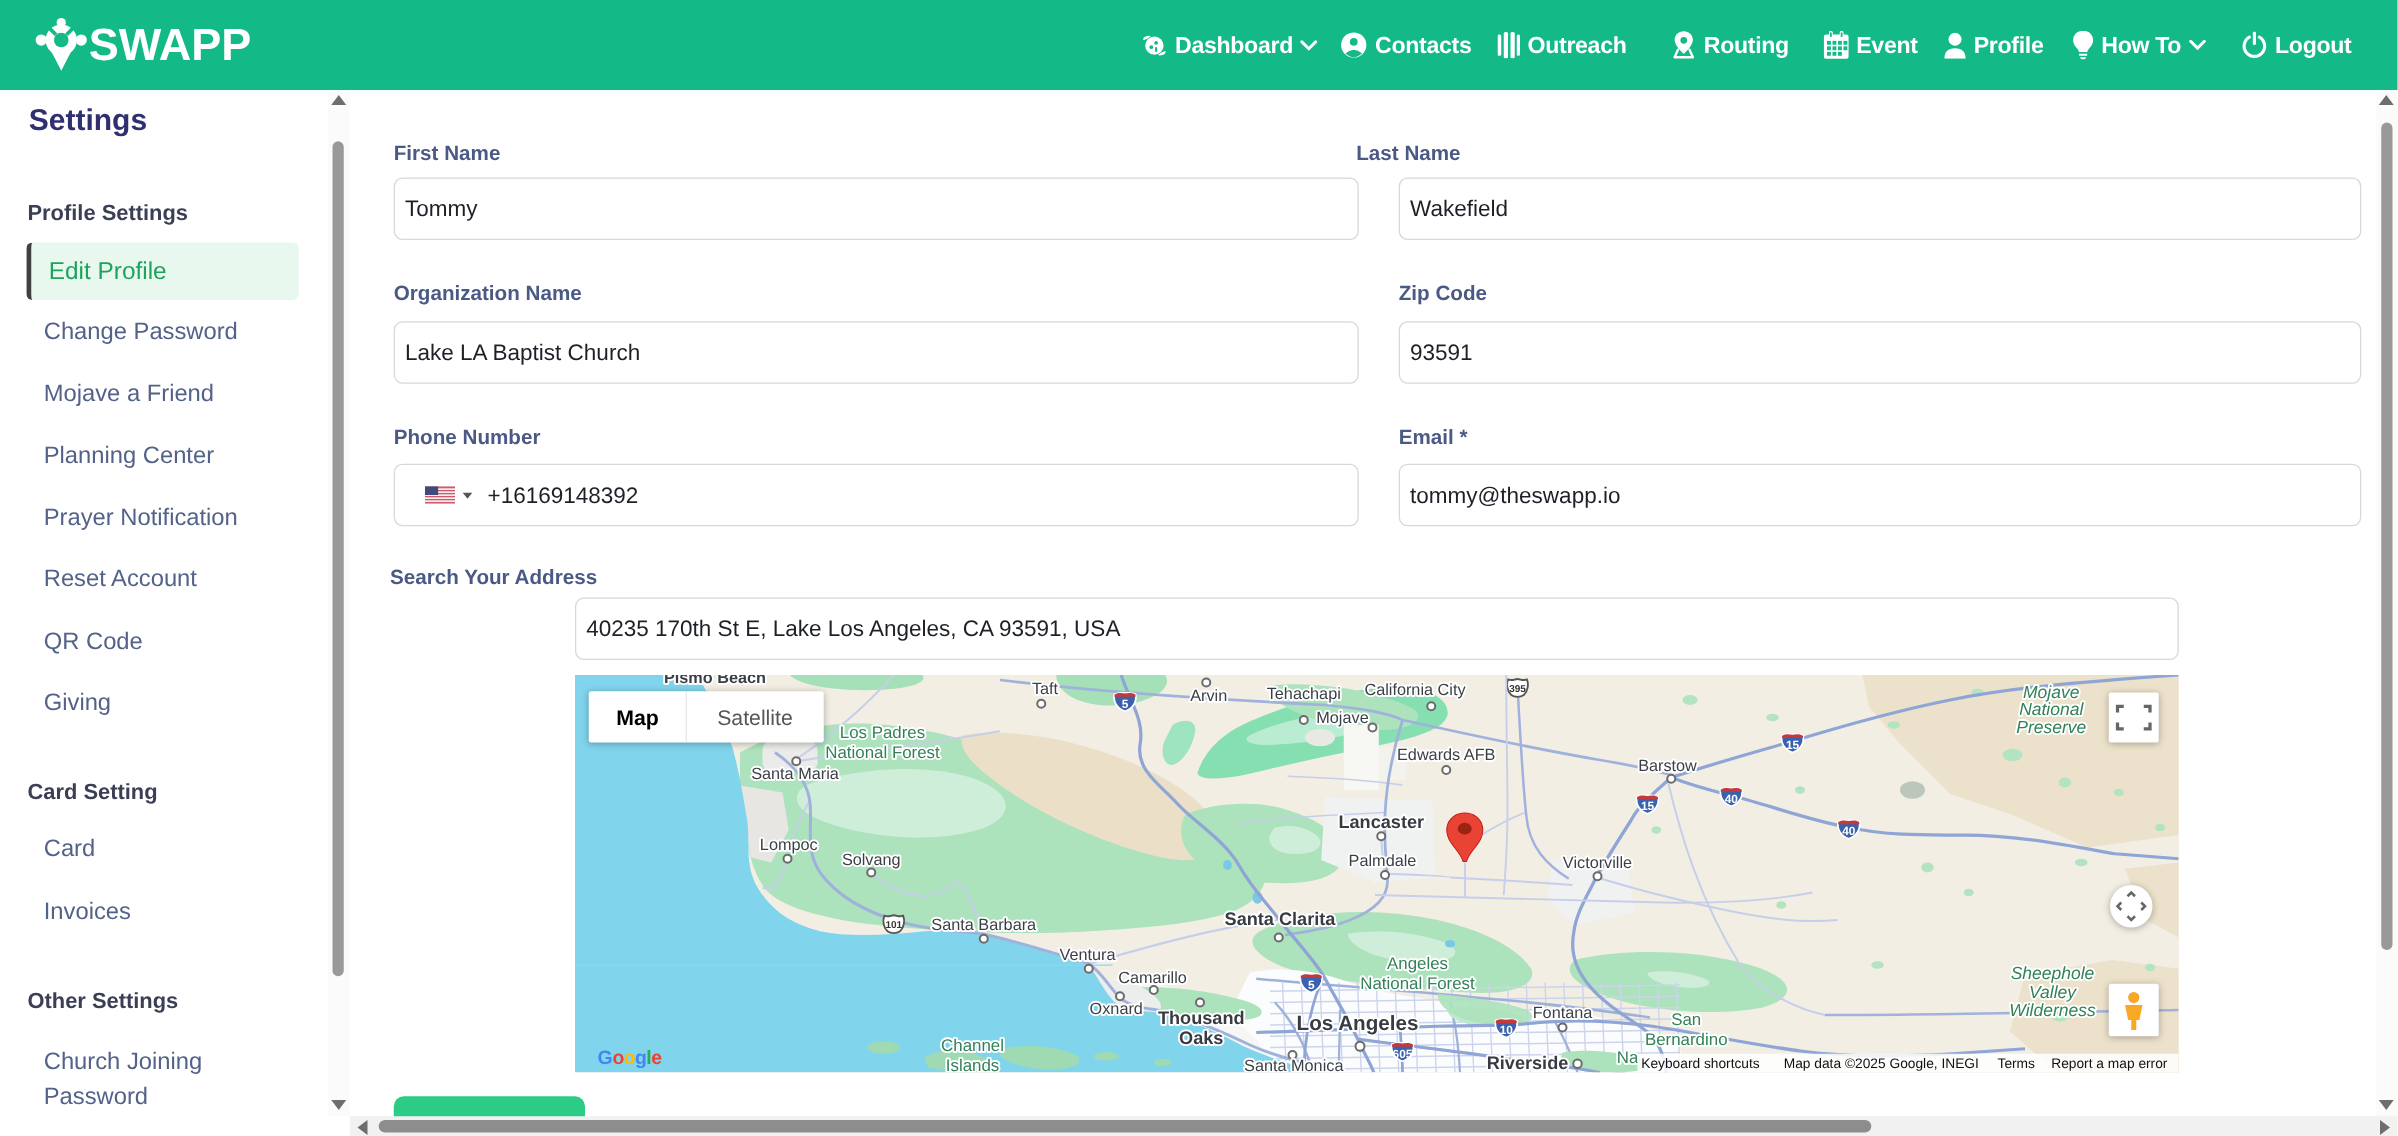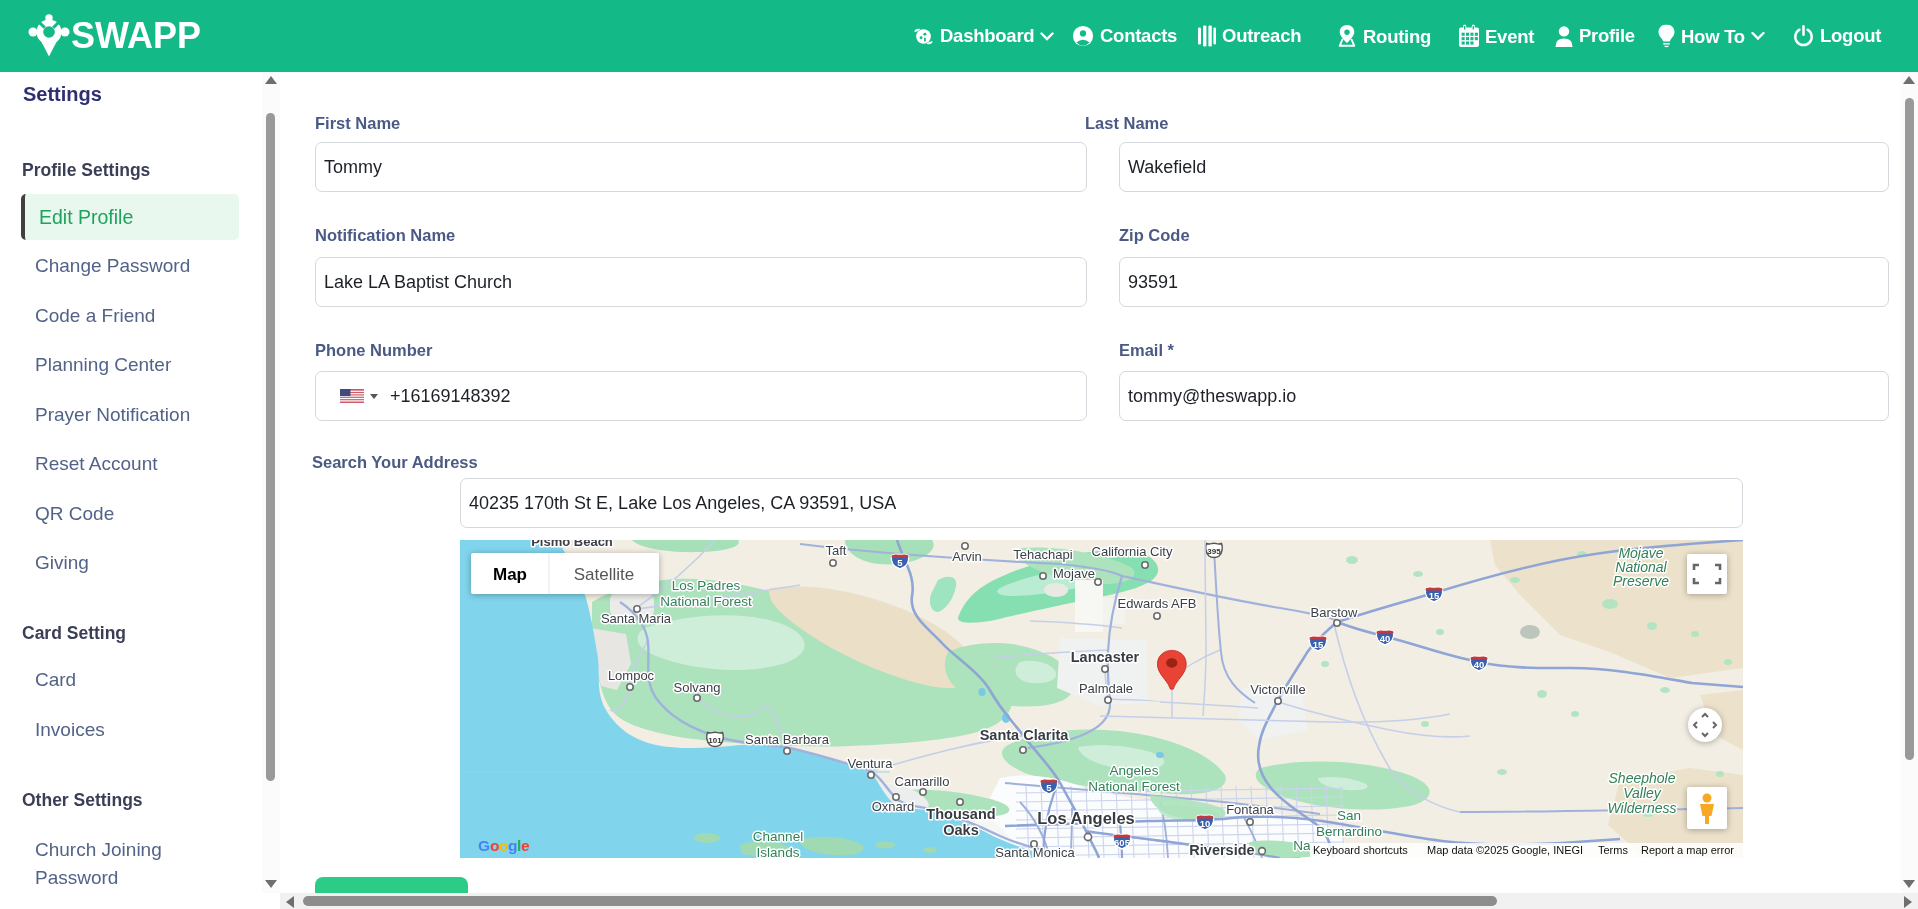--- a/index.html
+++ b/index.html
@@ -9,21 +9,21 @@
   
   #nav { position:absolute; left:0; top:0; width:1918px; height:72px; background:#13ba87; }
   #logo { position:absolute; left:27px; top:8px; }
   #logotext { position:absolute; left:71px; top:15px; color:#fff; font-size:36px; font-weight:700; letter-spacing:0px; }
   #menu { position:absolute; left:0; top:0; width:1918px; height:72px; }
   .mi { position:absolute; top:36px; transform:translateY(-50%); display:flex; align-items:center; gap:6px; color:#fff; font-size:18.5px; font-weight:700; white-space:nowrap; letter-spacing:-0.25px; }
   .mi svg { display:block; }
 
   
   #side { position:absolute; left:0; top:72px; width:262px; height:837px; background:#fff; }
-  #side h1 { position:absolute; left:23px; top:11px; font-size:20px; font-weight:700; color:#2e3070; }
+  #side h1 { position:absolute; left:23px; top:11px; font-size:24px; font-weight:700; color:#2e3070; }
   .shead { position:absolute; left:22px; font-size:17.5px; font-weight:700; color:#3a3f55; }
   .sitem { position:absolute; left:35px; font-size:19px; color:#536288; }
   #editpill { position:absolute; left:21px; top:122px; width:218px; height:46px; background:#e9f8ee;
      border-left:4px solid #404040; border-radius:5px; }
   #editpill span { position:absolute; left:14px; top:12px; font-size:19.5px; color:#1ea35c; }
 
   
   #main { position:absolute; left:280px; top:72px; width:1621px; height:821px; background:#fff; }
   .lbl { position:absolute; font-size:16.5px; font-weight:700; color:#4a5a85; }
   .inp { position:absolute; height:50px; border:1px solid #d5d8dd; border-radius:7px; background:#fff;
@@ -150,40 +150,40 @@
   </div>
 </div>
 
 <div id="side">
   <h1>Settings</h1>
   <div class="shead" style="top:88px;">Profile Settings</div>
   <div id="editpill">
       <span>Edit Profile</span>
     </div>
   <div class="sitem" style="top:183px;">Change Password</div>
-  <div class="sitem" style="top:233px;">Code a Friend</div>
+  <div class="sitem" style="top:233px;">Mojave a Friend</div>
   <div class="sitem" style="top:282px;">Planning Center</div>
   <div class="sitem" style="top:332px;">Prayer Notification</div>
   <div class="sitem" style="top:381px;">Reset Account</div>
   <div class="sitem" style="top:431px;">QR Code</div>
   <div class="sitem" style="top:480px;">Giving</div>
   <div class="shead" style="top:551px;">Card Setting</div>
   <div class="sitem" style="top:597px;">Card</div>
   <div class="sitem" style="top:647px;">Invoices</div>
   <div class="shead" style="top:718px;">Other Settings</div>
   <div class="sitem" style="top:764px; line-height:28px;">Church Joining<br>Password</div>
 </div>
 
 <div id="main">
   <div class="lbl" style="left:35px; top:42px;">First Name</div>
   <div class="inp" style="left:35px; top:70px; width:772px;">Tommy</div>
   <div class="lbl" style="left:805px; top:42px;">Last Name</div>
   <div class="inp" style="left:839px; top:70px; width:770px;">Wakefield</div>
 
-  <div class="lbl" style="left:35px; top:154px;">Notification Name</div>
+  <div class="lbl" style="left:35px; top:154px;">Organization Name</div>
   <div class="inp" style="left:35px; top:185px; width:772px;">Lake LA Baptist Church</div>
   <div class="lbl" style="left:839px; top:154px;">Zip Code</div>
   <div class="inp" style="left:839px; top:185px; width:770px;">93591</div>
 
   <div class="lbl" style="left:35px; top:269px;">Phone Number</div>
   <div class="inp" style="left:35px; top:299px; width:772px; padding-left:24px;">
     <svg width="24" height="14" viewBox="0 0 24 14" style="margin-right:6px;">
         <rect width="24" height="14" fill="#cd5c6b"></rect>
         <g fill="#fff">
           <rect y="1.7" width="24" height="1.2"></rect>

